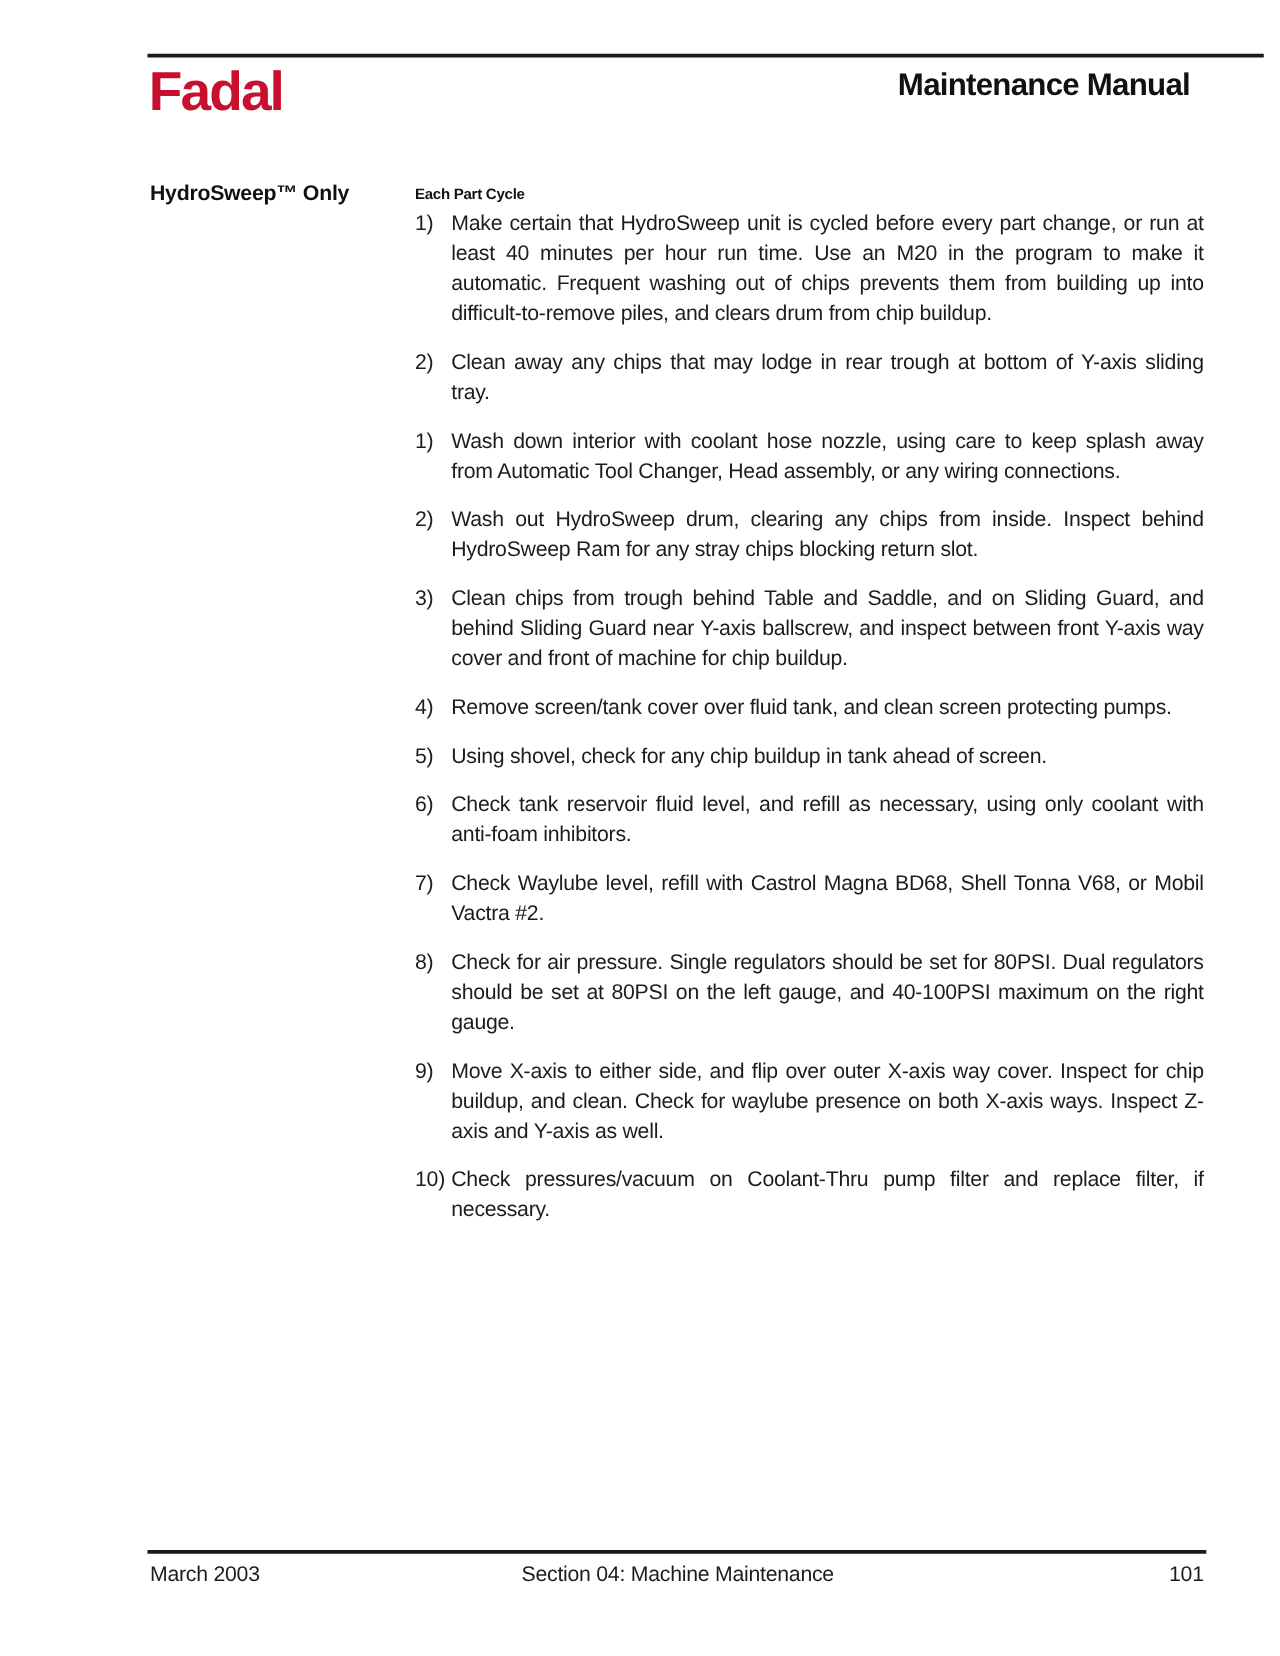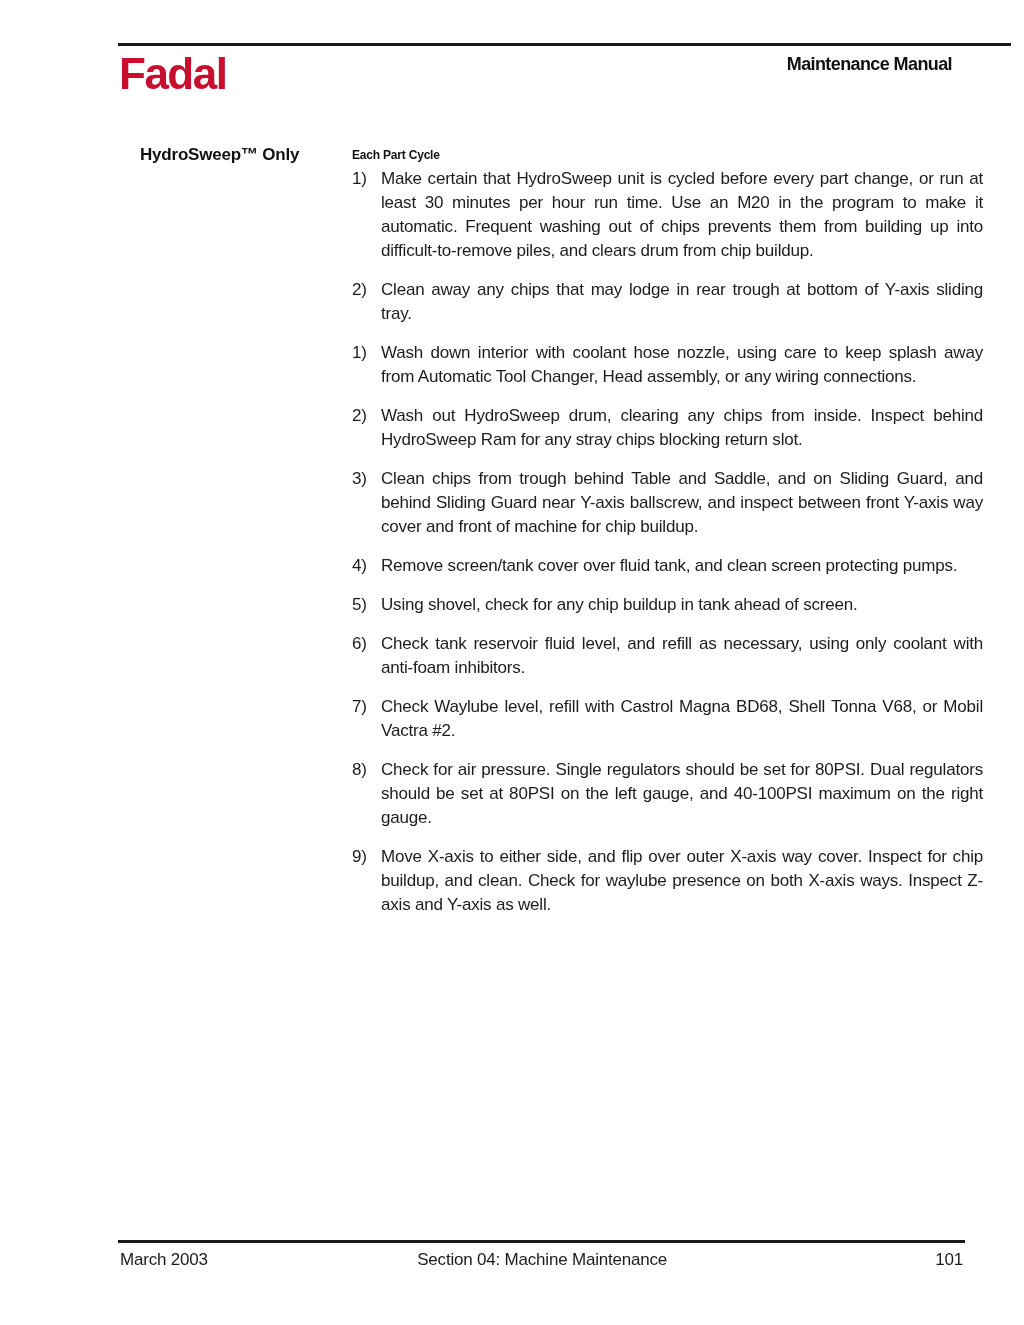--- a/index.html
+++ b/index.html
@@ -16,26 +16,26 @@
     position:absolute; left:118px; top:43px;
     width:893px; height:3px; background:#1a1a1a;
   }
   .logo {
     position:absolute; left:119px; top:49px;
     font-size:44px; font-weight:bold; letter-spacing:-1.5px;
     color:#c8102e;
   }
   .manual-title {
     position:absolute; top:54px; right:72px;
-    font-size:18px; font-weight:bold; letter-spacing:-0.6px;
+    font-size:25px; font-weight:bold; letter-spacing:-0.6px;
     color:#111111;
   }
   .content {
     position:absolute; top:143px; left:120px; width:843px;
-    display:flex; align-items:flex-start;margin-left:20px;
+    display:flex; align-items:flex-start;
   }
   .side-label {
     flex:0 0 212px; width:212px;
     font-size:17px; font-weight:bold; line-height:24px;
     color:#111111;
   }
   .main-col { flex:1; min-width:0; }
   .sec-heading {
     font-size:12px; font-weight:bold; line-height:24px;
     color:#111111;
@@ -71,21 +71,21 @@
 <div class="content">
   <aside class="side-label">HydroSweep™ Only</aside>
 
   <div class="main-col">
 
     <section class="section-1">
       <h2 class="sec-heading">Each Part Cycle</h2>
       <div class="items">
         <div class="item">
           <span class="num">1)</span>
-          <span class="txt">Make certain that HydroSweep unit is cycled before every part change, or run at least 30 minutes per hour run time. Use an M20 in the program to make it automatic. Frequent washing out of chips prevents them from building up into difficult-to-remove piles, and clears drum from chip buildup.</span>
+          <span class="txt">Make certain that HydroSweep unit is cycled before every part change, or run at least 40 minutes per hour run time. Use an M20 in the program to make it automatic. Frequent washing out of chips prevents them from building up into difficult-to-remove piles, and clears drum from chip buildup.</span>
         </div>
         <div class="item">
           <span class="num">2)</span>
           <span class="txt">Clean away any chips that may lodge in rear trough at bottom of Y-axis sliding tray.</span>
         </div>
       </div>
     </section>
 
     <section class="section-2">
       <div class="items">
@@ -118,20 +118,24 @@
           <span class="txt">Check Waylube level, refill with Castrol Magna BD68, Shell Tonna V68, or Mobil Vactra #2.</span>
         </div>
         <div class="item">
           <span class="num">8)</span>
           <span class="txt">Check for air pressure. Single regulators should be set for 80PSI. Dual regulators should be set at 80PSI on the left gauge, and 40-100PSI maximum on the right gauge.</span>
         </div>
         <div class="item">
           <span class="num">9)</span>
           <span class="txt">Move X-axis to either side, and flip over outer X-axis way cover. Inspect for chip buildup, and clean. Check for waylube presence on both X-axis ways. Inspect Z-axis and Y-axis as well.</span>
         </div>
+        <div class="item">
+          <span class="num">10)</span>
+          <span class="txt">Check pressures/vacuum on Coolant-Thru pump filter and replace filter, if necessary.</span>
+        </div>
       </div>
     </section>
 
   </div>
 </div>
 
 <div class="footer-rule"></div>
 <div class="footer">
   <span class="footer-left">March 2003</span>
   <span class="footer-center">Section 04: Machine Maintenance</span>

